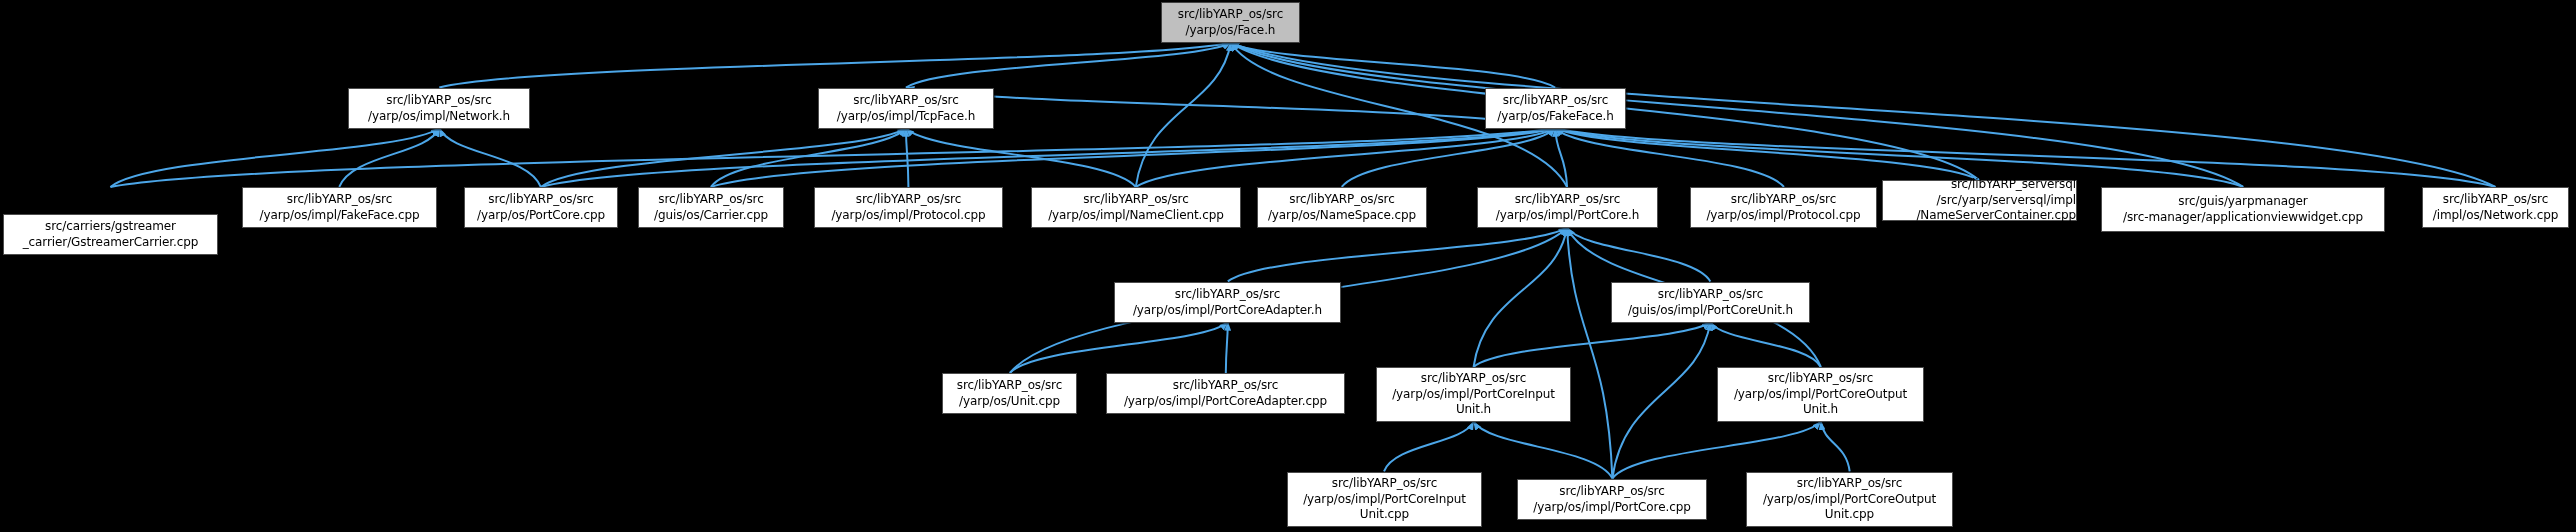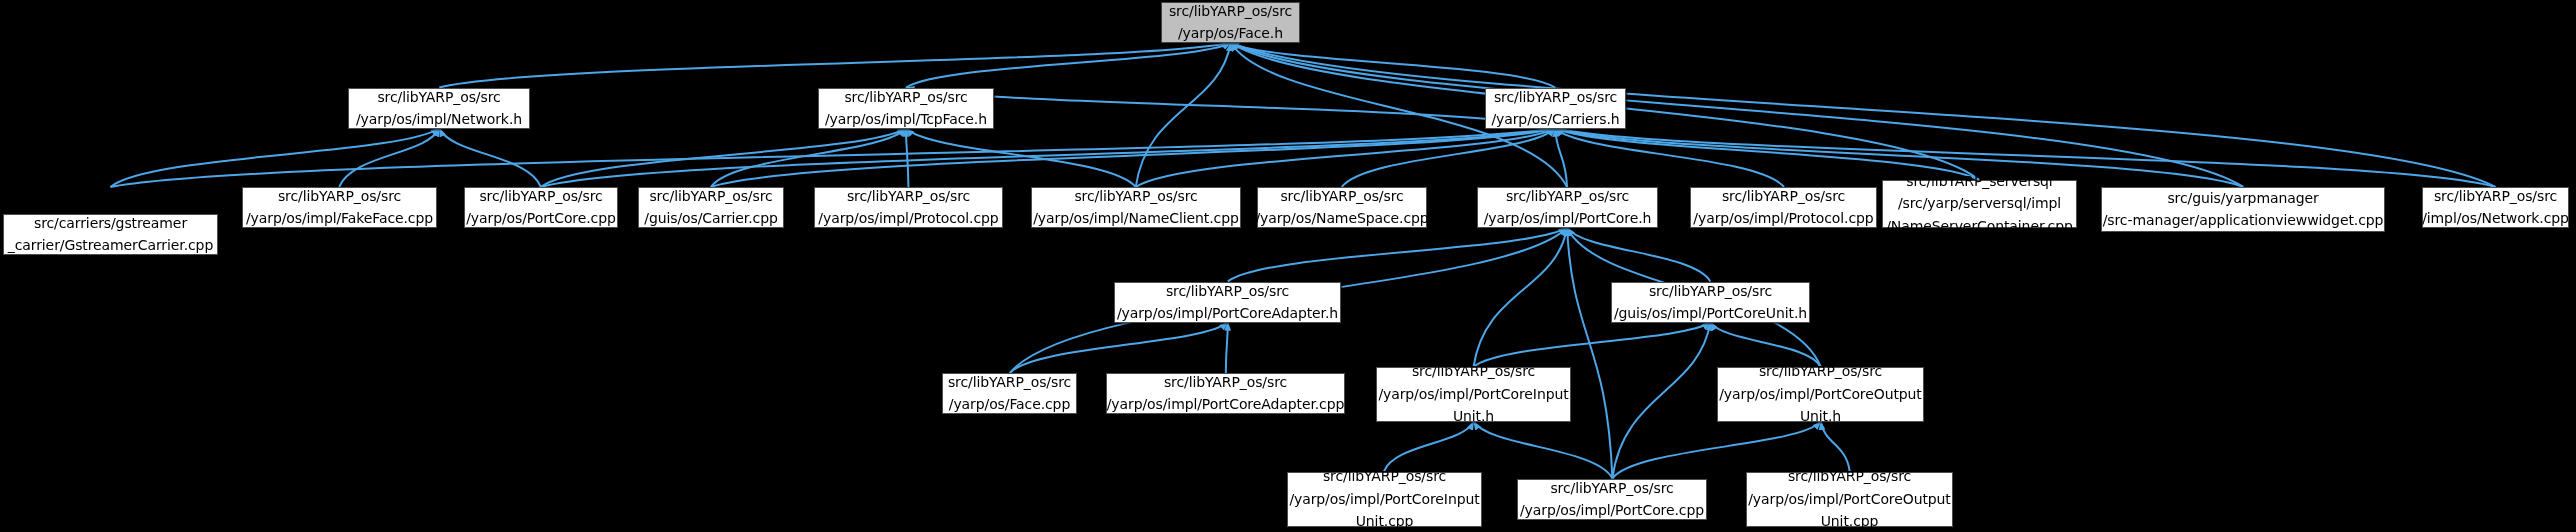--- a/index.html
+++ b/index.html
@@ -28,27 +28,26 @@
     position: absolute;
     box-sizing: border-box;
     border: 1px solid #4d4d4d;
     background: #ffffff;
     color: #000000;
     display: flex;
     flex-direction: column;
     align-items: center;
     justify-content: center;
     text-align: center;
-    font-size: 14px;
+    font-size: 12px;
     line-height: 15.4px;
     letter-spacing: -0.1px;
     white-space: pre;
     box-shadow: 1.5px 1.5px 0 0 rgba(0,0,0,0.55);
     z-index: 5;
-    gap: 7px;
   }
   .node.root {
     background: #bfbfbf;
     border: 1px solid #404040;
   }
   .node .ln {
     display: block;
   }
 </style>
 </head>
@@ -102,36 +101,36 @@
         <path d="M 1391 474 C 1401.8 446.5, 1470.2 446.5, 1481 424" fill="none" stroke="#4ca6e8" stroke-width="2" marker-end="url(#arrowhead)"></path>
         <path d="M 1620.5 481 C 1603.76 449.65, 1497.74 449.65, 1481 424" fill="none" stroke="#4ca6e8" stroke-width="2" marker-end="url(#arrowhead)"></path>
         <path d="M 1859 474 C 1855.52 446.5, 1833.48 446.5, 1830 424" fill="none" stroke="#4ca6e8" stroke-width="2" marker-end="url(#arrowhead)"></path>
         <path d="M 1620.5 481 C 1645.64 449.65, 1804.86 449.65, 1830 424" fill="none" stroke="#4ca6e8" stroke-width="2" marker-end="url(#arrowhead)"></path>
       </g>
   </svg>
   <div id="node-layer">
       <div class="node root" style="left: 1161px; top: 2px; width: 139px; height: 41px;"><span class="ln">src/libYARP_os/src</span><span class="ln">/yarp/os/Face.h</span></div>
       <div class="node" style="left: 348px; top: 88px; width: 182px; height: 41px;"><span class="ln">src/libYARP_os/src</span><span class="ln">/yarp/os/impl/Network.h</span></div>
       <div class="node" style="left: 818px; top: 88px; width: 176px; height: 41px;"><span class="ln">src/libYARP_os/src</span><span class="ln">/yarp/os/impl/TcpFace.h</span></div>
-      <div class="node" style="left: 1485px; top: 88px; width: 141px; height: 41px;"><span class="ln">src/libYARP_os/src</span><span class="ln">/yarp/os/Carriers.h</span></div>
+      <div class="node" style="left: 1485px; top: 88px; width: 141px; height: 41px;"><span class="ln">src/libYARP_os/src</span><span class="ln">/yarp/os/FakeFace.h</span></div>
       <div class="node" style="left: 3px; top: 187px; width: 215px; height: 41px; margin-top: 27px;"><span class="ln">src/carriers/gstreamer</span><span class="ln">_carrier/GstreamerCarrier.cpp</span></div>
       <div class="node" style="left: 242px; top: 187px; width: 195px; height: 41px;"><span class="ln">src/libYARP_os/src</span><span class="ln">/yarp/os/impl/FakeFace.cpp</span></div>
       <div class="node" style="left: 464px; top: 187px; width: 154px; height: 41px;"><span class="ln">src/libYARP_os/src</span><span class="ln">/yarp/os/PortCore.cpp</span></div>
       <div class="node" style="left: 638px; top: 187px; width: 146px; height: 41px;"><span class="ln">src/libYARP_os/src</span><span class="ln">/guis/os/Carrier.cpp</span></div>
       <div class="node" style="left: 814px; top: 187px; width: 189px; height: 41px;"><span class="ln">src/libYARP_os/src</span><span class="ln">/yarp/os/impl/Protocol.cpp</span></div>
       <div class="node" style="left: 1031px; top: 187px; width: 210px; height: 41px;"><span class="ln">src/libYARP_os/src</span><span class="ln">/yarp/os/impl/NameClient.cpp</span></div>
       <div class="node" style="left: 1257px; top: 187px; width: 170px; height: 41px;"><span class="ln">src/libYARP_os/src</span><span class="ln">/yarp/os/NameSpace.cpp</span></div>
       <div class="node" style="left: 1477px; top: 187px; width: 181px; height: 41px;"><span class="ln">src/libYARP_os/src</span><span class="ln">/yarp/os/impl/PortCore.h</span></div>
       <div class="node" style="left: 1690px; top: 187px; width: 187px; height: 41px;"><span class="ln">src/libYARP_os/src</span><span class="ln">/yarp/os/impl/Protocol.cpp</span></div>
-      <div class="node" style="left: 1882px; top: 180px; width: 195px; height: 48px;"><span class="ln">src/libYARP_serversql</span><span class="ln">/src/yarp/serversql/impl</span><span class="ln">/NameServerContainer.cpp</span></div>
+      <div class="node" style="left: 1882px; top: 180px; width: 195px; height: 41px; align-items: flex-end;"><span class="ln">src/libYARP_serversql</span><span class="ln">/src/yarp/serversql/impl</span><span class="ln">/NameServerContainer.cpp</span></div>
       <div class="node" style="left: 2101px; top: 187px; width: 284px; height: 45px;"><span class="ln">src/guis/yarpmanager</span><span class="ln">/src-manager/applicationviewwidget.cpp</span></div>
       <div class="node" style="left: 2422px; top: 187px; width: 147px; height: 41px;"><span class="ln">src/libYARP_os/src</span><span class="ln">/impl/os/Network.cpp</span></div>
       <div class="node" style="left: 1114px; top: 282px; width: 227px; height: 41px;"><span class="ln">src/libYARP_os/src</span><span class="ln">/yarp/os/impl/PortCoreAdapter.h</span></div>
       <div class="node" style="left: 1611px; top: 282px; width: 199px; height: 41px;"><span class="ln">src/libYARP_os/src</span><span class="ln">/guis/os/impl/PortCoreUnit.h</span></div>
-      <div class="node" style="left: 942px; top: 373px; width: 135px; height: 41px;"><span class="ln">src/libYARP_os/src</span><span class="ln">/yarp/os/Face.cpp</span></div>
+      <div class="node" style="left: 942px; top: 373px; width: 135px; height: 41px;"><span class="ln">src/libYARP_os/src</span><span class="ln">/yarp/os/Unit.cpp</span></div>
       <div class="node" style="left: 1106px; top: 373px; width: 239px; height: 41px;"><span class="ln">src/libYARP_os/src</span><span class="ln">/yarp/os/impl/PortCoreAdapter.cpp</span></div>
       <div class="node" style="left: 1376px; top: 367px; width: 195px; height: 55px;"><span class="ln">src/libYARP_os/src</span><span class="ln">/yarp/os/impl/PortCoreInput</span><span class="ln">Unit.h</span></div>
       <div class="node" style="left: 1717px; top: 367px; width: 207px; height: 55px;"><span class="ln">src/libYARP_os/src</span><span class="ln">/yarp/os/impl/PortCoreOutput</span><span class="ln">Unit.h</span></div>
       <div class="node" style="left: 1287px; top: 472px; width: 195px; height: 55px;"><span class="ln">src/libYARP_os/src</span><span class="ln">/yarp/os/impl/PortCoreInput</span><span class="ln">Unit.cpp</span></div>
       <div class="node" style="left: 1517px; top: 479px; width: 190px; height: 41px;"><span class="ln">src/libYARP_os/src</span><span class="ln">/yarp/os/impl/PortCore.cpp</span></div>
       <div class="node" style="left: 1746px; top: 472px; width: 207px; height: 55px;"><span class="ln">src/libYARP_os/src</span><span class="ln">/yarp/os/impl/PortCoreOutput</span><span class="ln">Unit.cpp</span></div>
     </div>
 </div>
 
 

